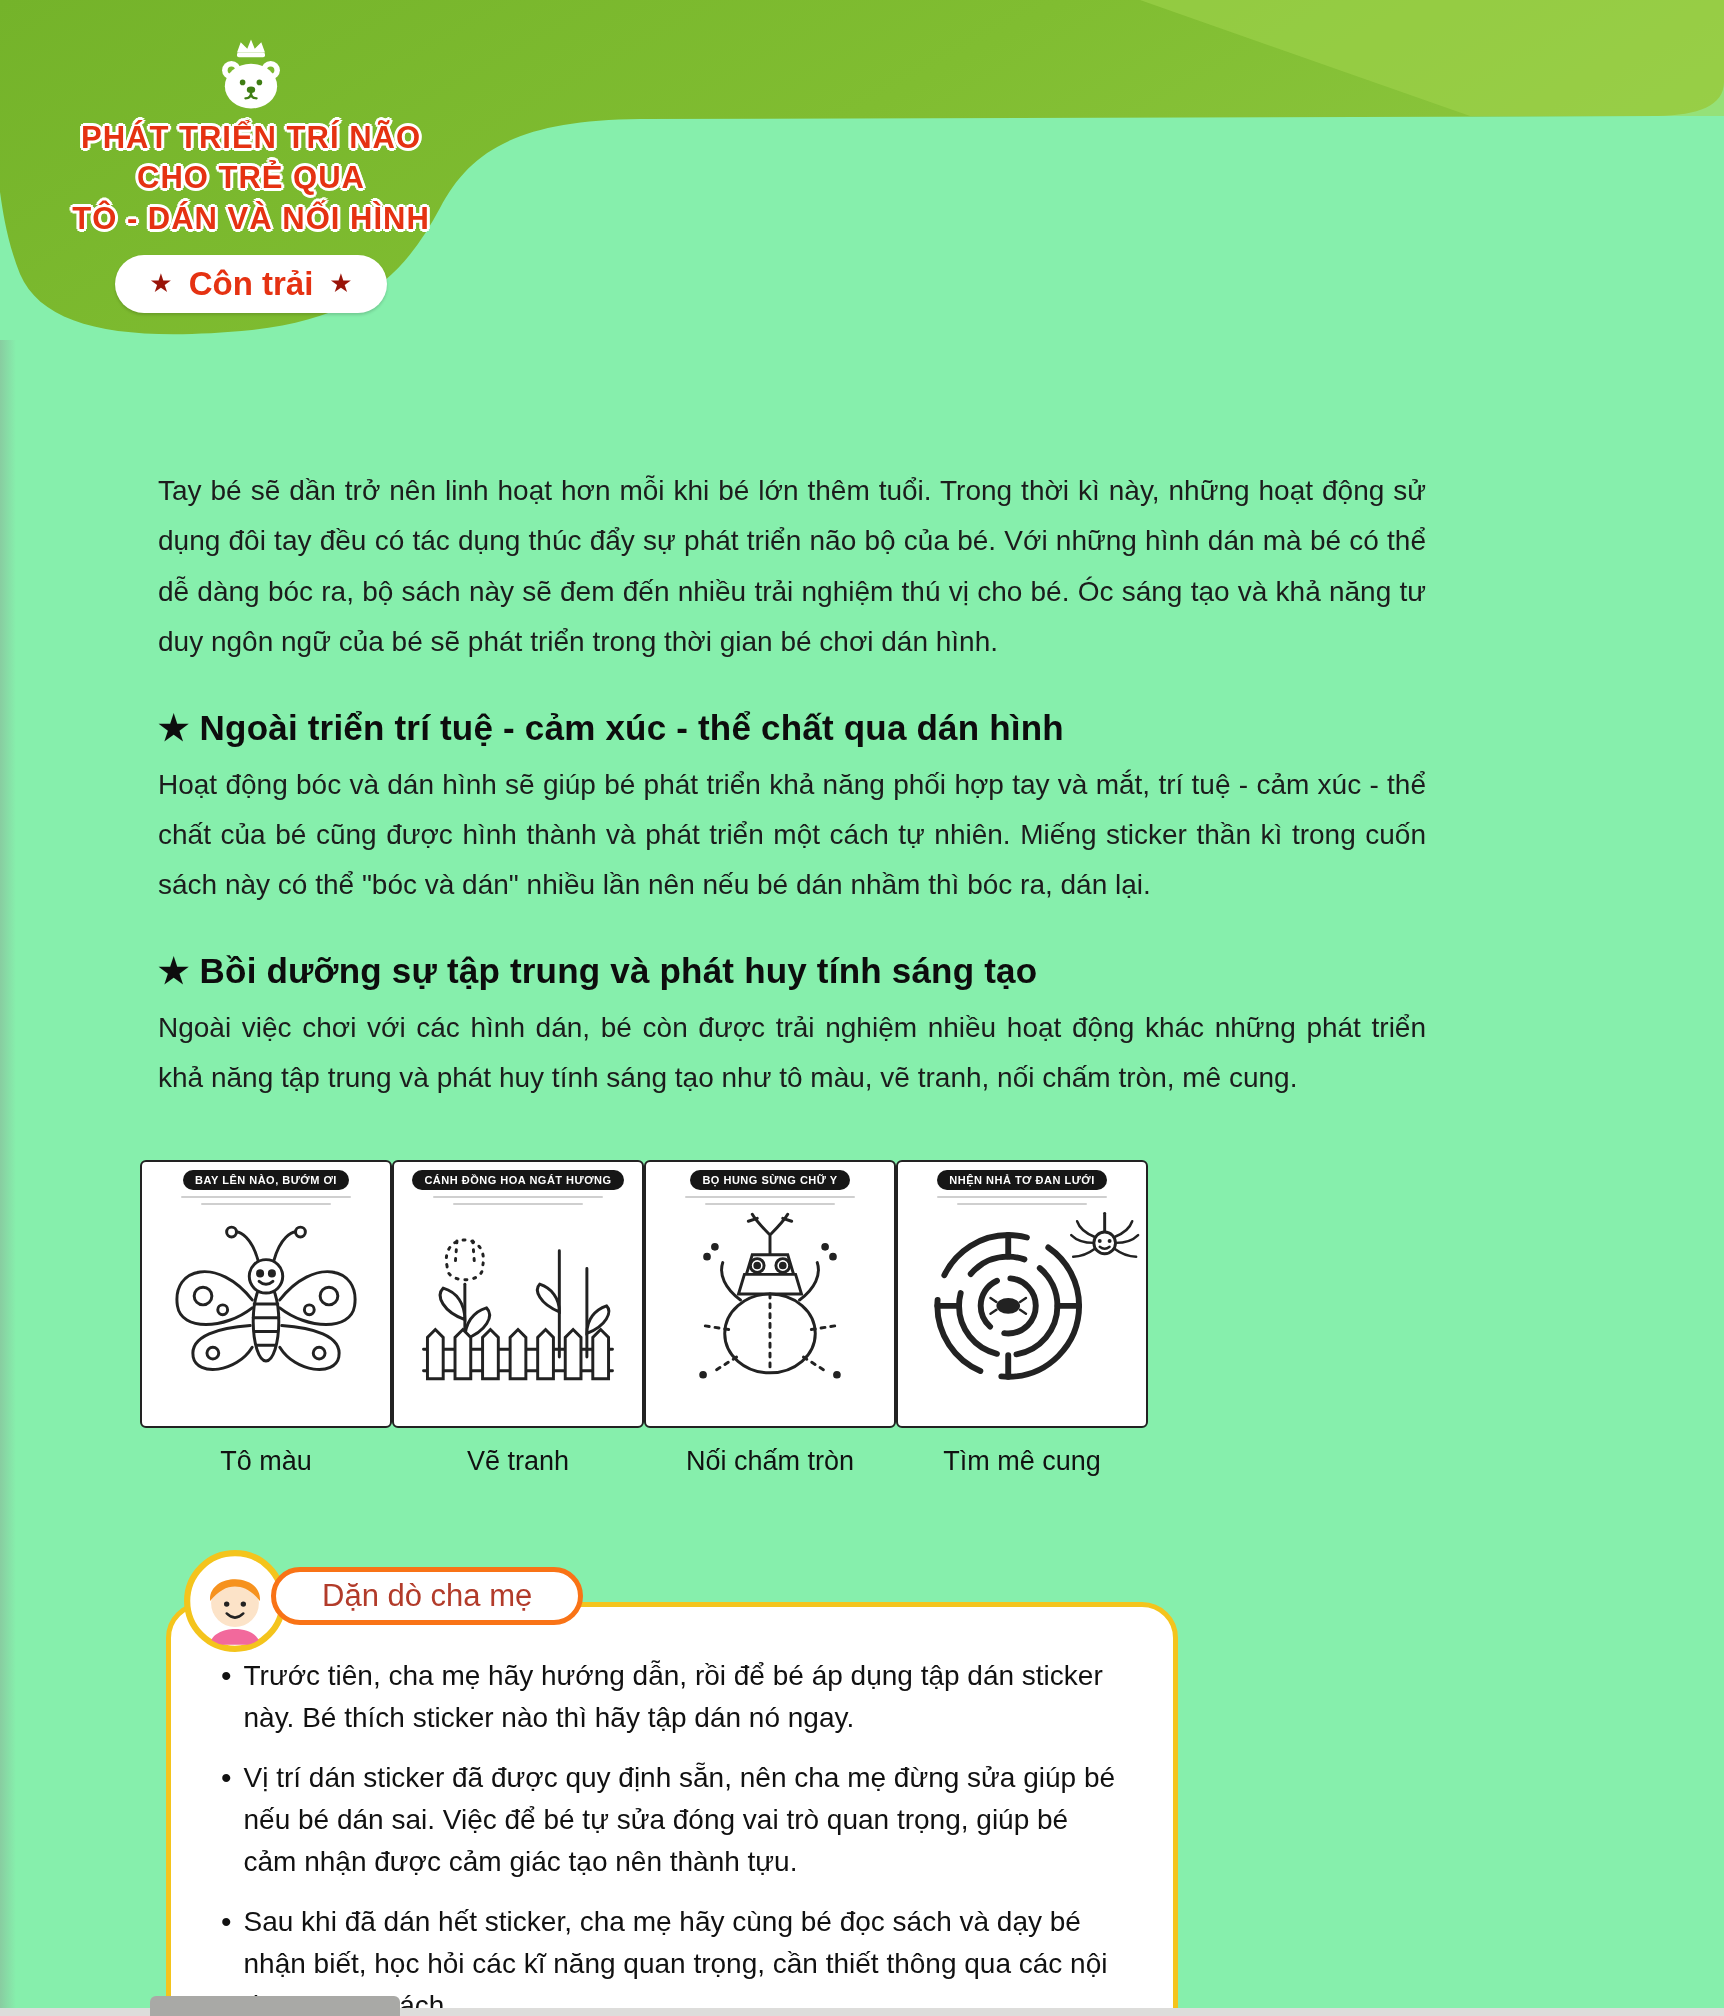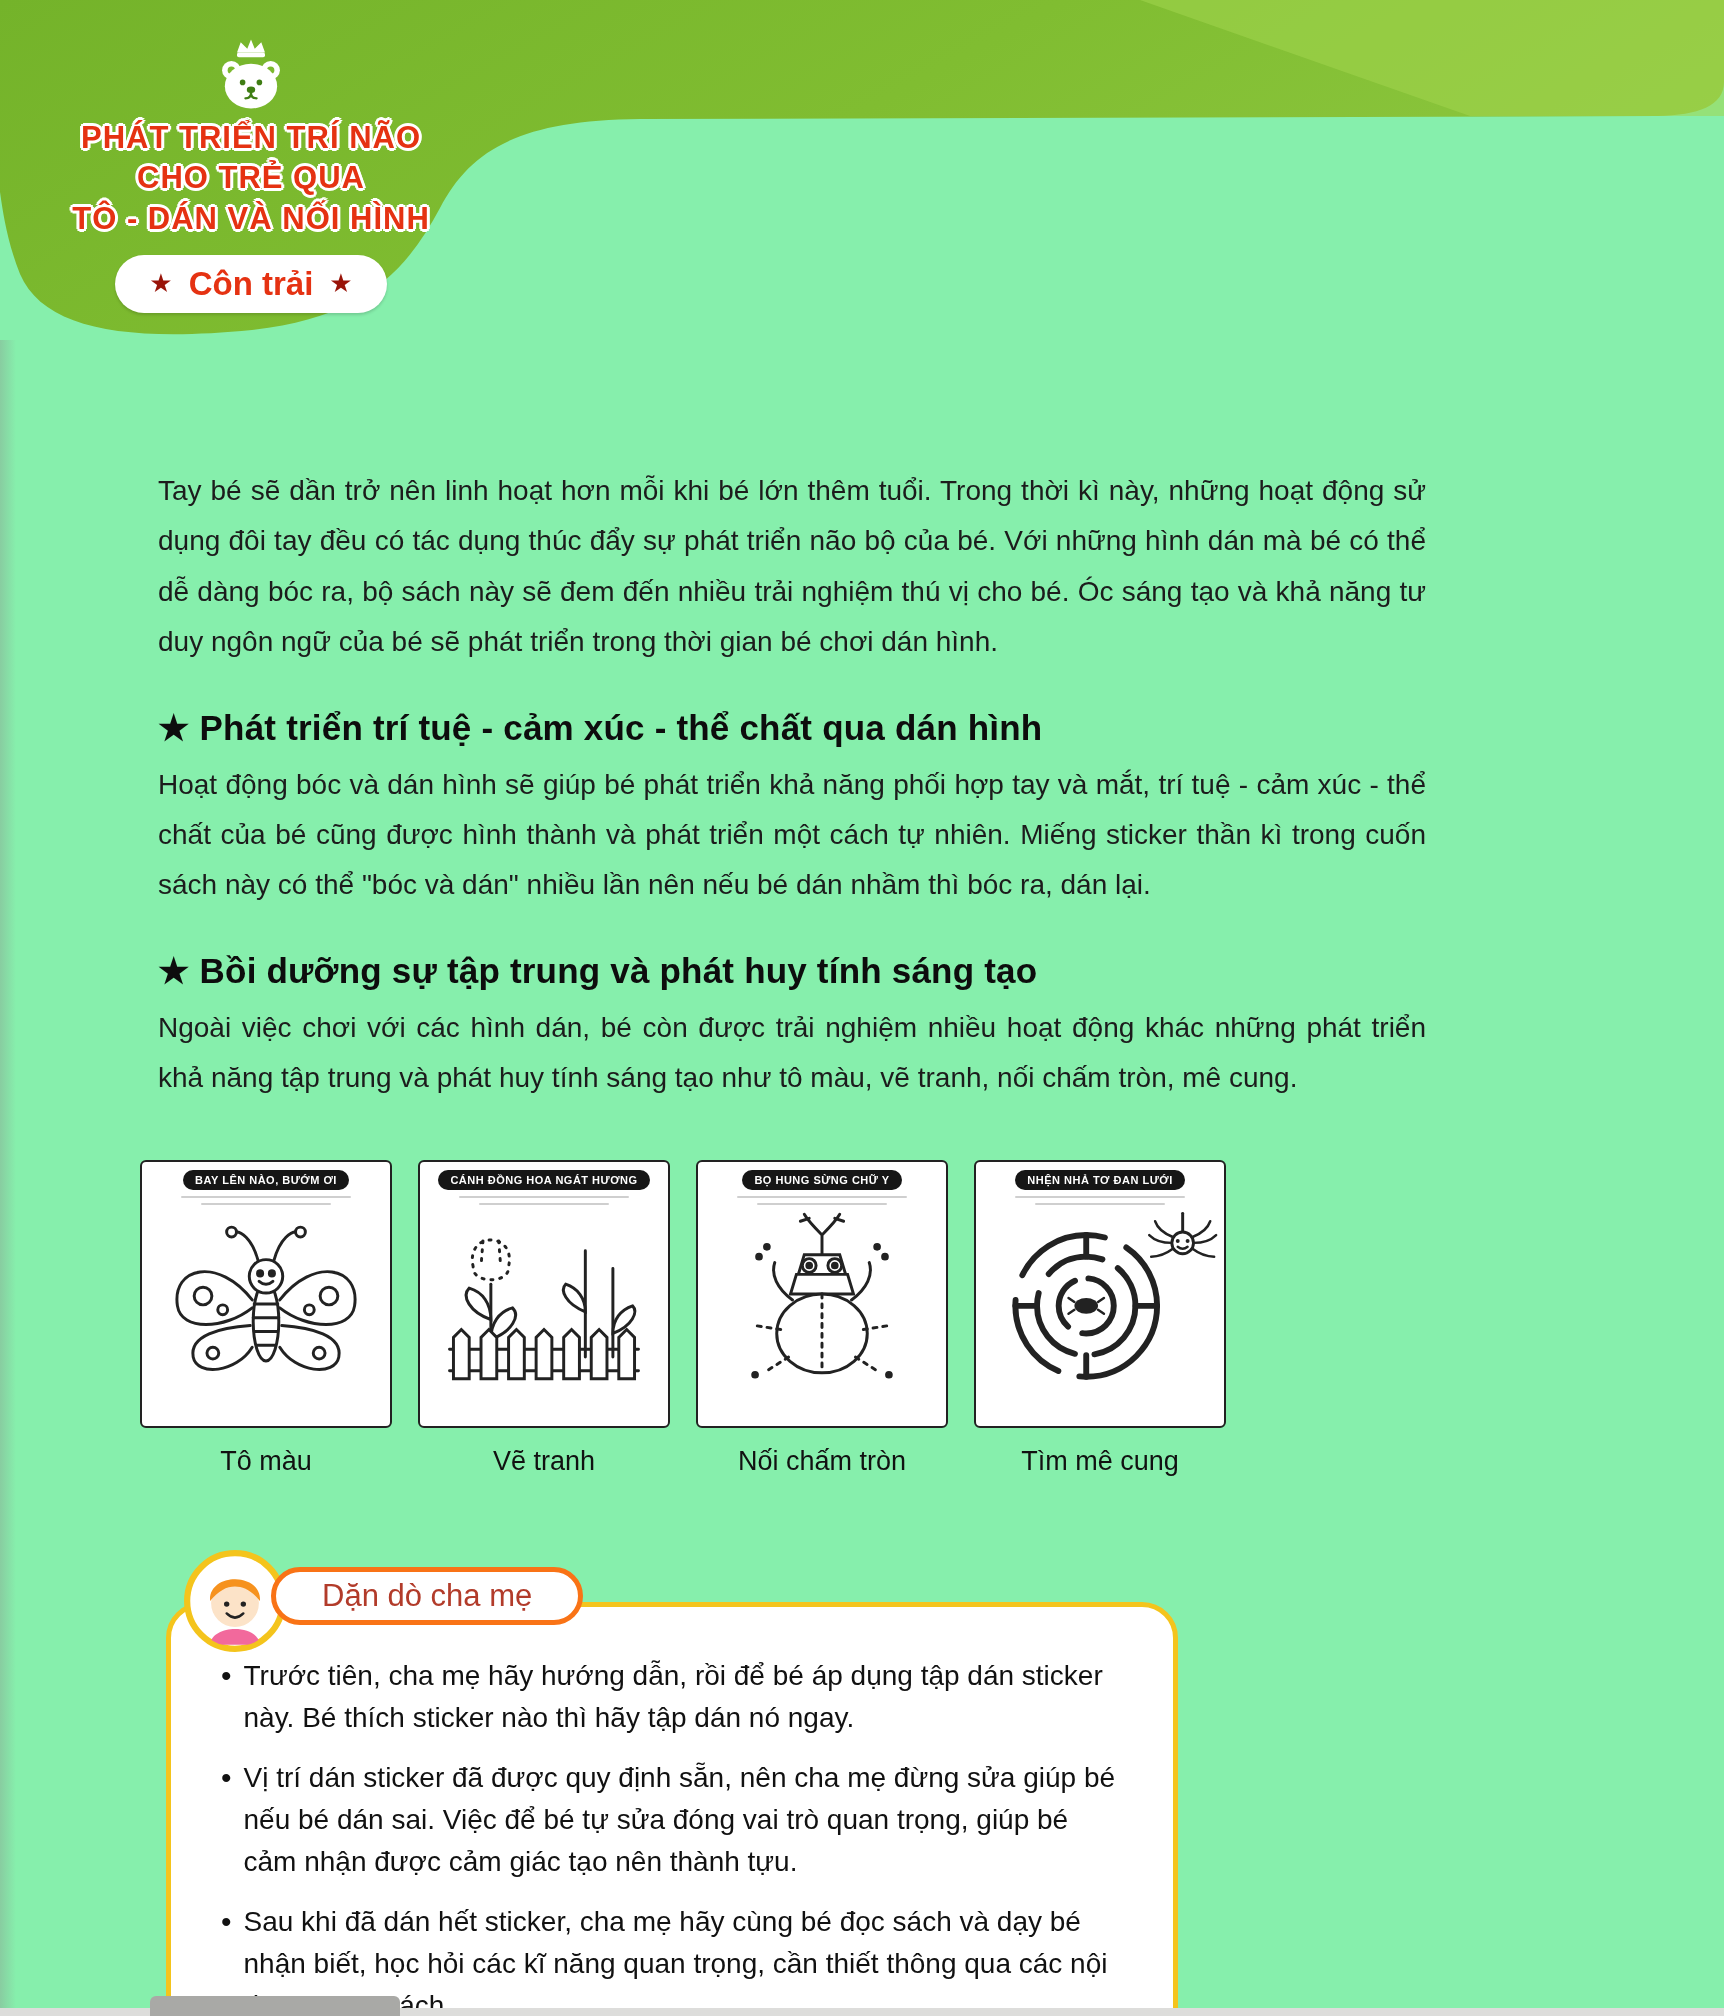--- a/index.html
+++ b/index.html
@@ -29,21 +29,21 @@
   .badge-label { color:#e53212; font-size:33px; font-weight:800; }
 
   
   .text-sections { position:absolute; top:466px; left:158px; width:1268px; z-index:2; }
   .section + .section { margin-top:40px; }
   .section-heading { margin:0 0 12px; font-size:35px; font-weight:800; color:#0d0d0d; letter-spacing:.2px; }
   .section-heading .star { margin-right:10px; }
   .section-body { margin:0; font-size:28px; line-height:1.8; color:#1c1c1c; text-align:justify; }
 
   
-  .activities { position:absolute; top:1160px; left:140px; display:flex; gap:26px; z-index:2; }
+  .activities { position:absolute; top:1160px; left:140px; display:flex; z-index:2; }
   .activity { width:252px; display:flex; flex-direction:column; align-items:center; }
   .card {
     width:252px; height:268px; border:2px solid #222; border-radius:6px; background:#fff;
     display:flex; flex-direction:column; align-items:center; padding-top:8px; overflow:hidden;
   }
   .banner {
     background:#161616; color:#fff; border-radius:12px; padding:4px 12px;
     font-size:11px; font-weight:700; letter-spacing:.5px; white-space:nowrap; max-width:236px;
   }
   .fine-print { margin-top:6px; display:flex; flex-direction:column; align-items:center; gap:5px; }
@@ -117,21 +117,21 @@
       <span class="badge-label">Côn trải</span>
       <span class="badge-star">★</span>
     </div>
   </div>
 
   <div class="text-sections">
     <div class="section">
       <p class="section-body">Tay bé sẽ dần trở nên linh hoạt hơn mỗi khi bé lớn thêm tuổi. Trong thời kì này, những hoạt động sử dụng đôi tay đều có tác dụng thúc đẩy sự phát triển não bộ của bé. Với những hình dán mà bé có thể dễ dàng bóc ra, bộ sách này sẽ đem đến nhiều trải nghiệm thú vị cho bé. Óc sáng tạo và khả năng tư duy ngôn ngữ của bé sẽ phát triển trong thời gian bé chơi dán hình.</p>
     </div>
     <div class="section">
-      <h2 class="section-heading"><span class="star">★</span><span>Phát triển trí tuệ - cảm xúc - thể chất qua dán hình</span></h2>
+      <h2 class="section-heading"><span class="star">★</span><span>Ngoài triển trí tuệ - cảm xúc - thể chất qua dán hình</span></h2>
       <p class="section-body">Hoạt động bóc và dán hình sẽ giúp bé phát triển khả năng phối hợp tay và mắt, trí tuệ - cảm xúc - thể chất của bé cũng được hình thành và phát triển một cách tự nhiên. Miếng sticker thần kì trong cuốn sách này có thể "bóc và dán" nhiều lần nên nếu bé dán nhầm thì bóc ra, dán lại.</p>
     </div>
     <div class="section">
       <h2 class="section-heading"><span class="star">★</span><span>Bồi dưỡng sự tập trung và phát huy tính sáng tạo</span></h2>
       <p class="section-body">Ngoài việc chơi với các hình dán, bé còn được trải nghiệm nhiều hoạt động khác những phát triển khả năng tập trung và phát huy tính sáng tạo như tô màu, vẽ tranh, nối chấm tròn, mê cung.</p>
     </div>
   </div>
 
   <div class="activities">
 

